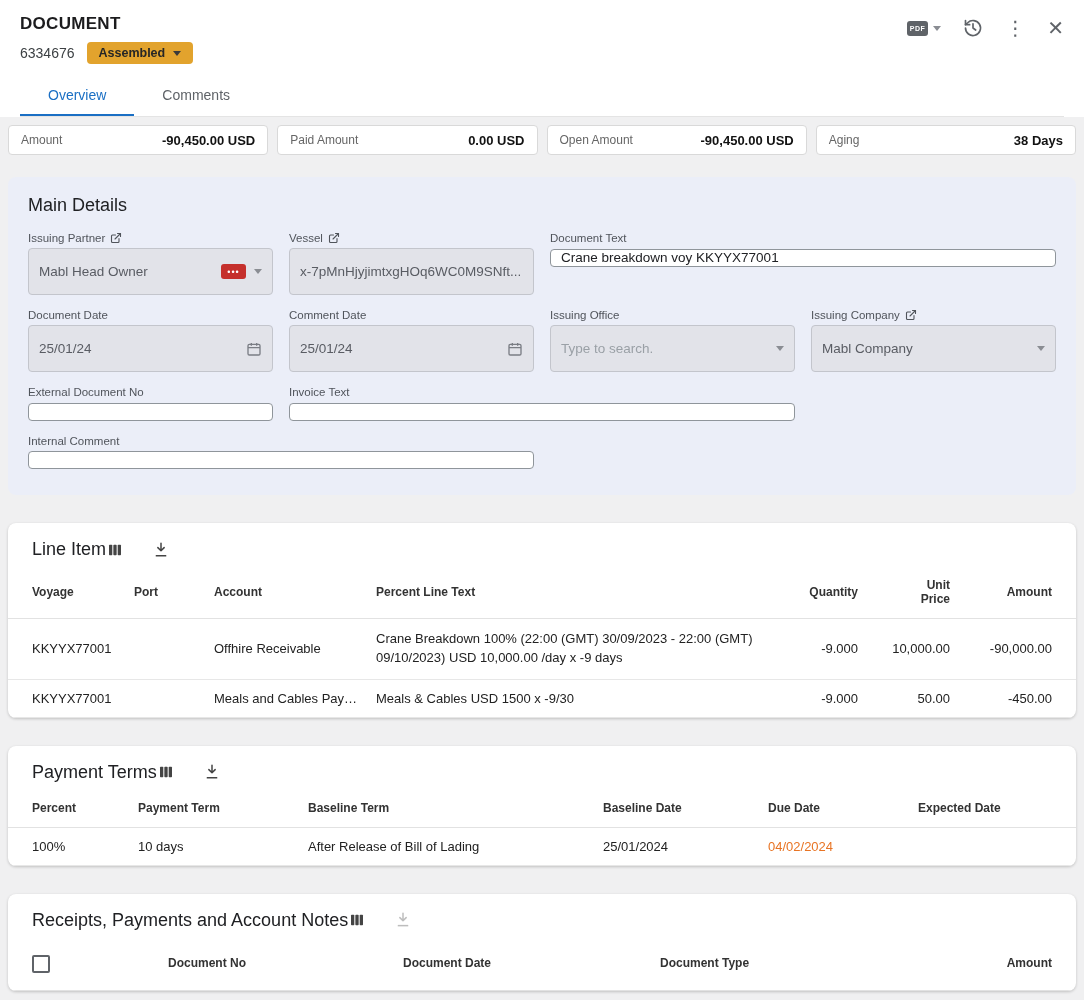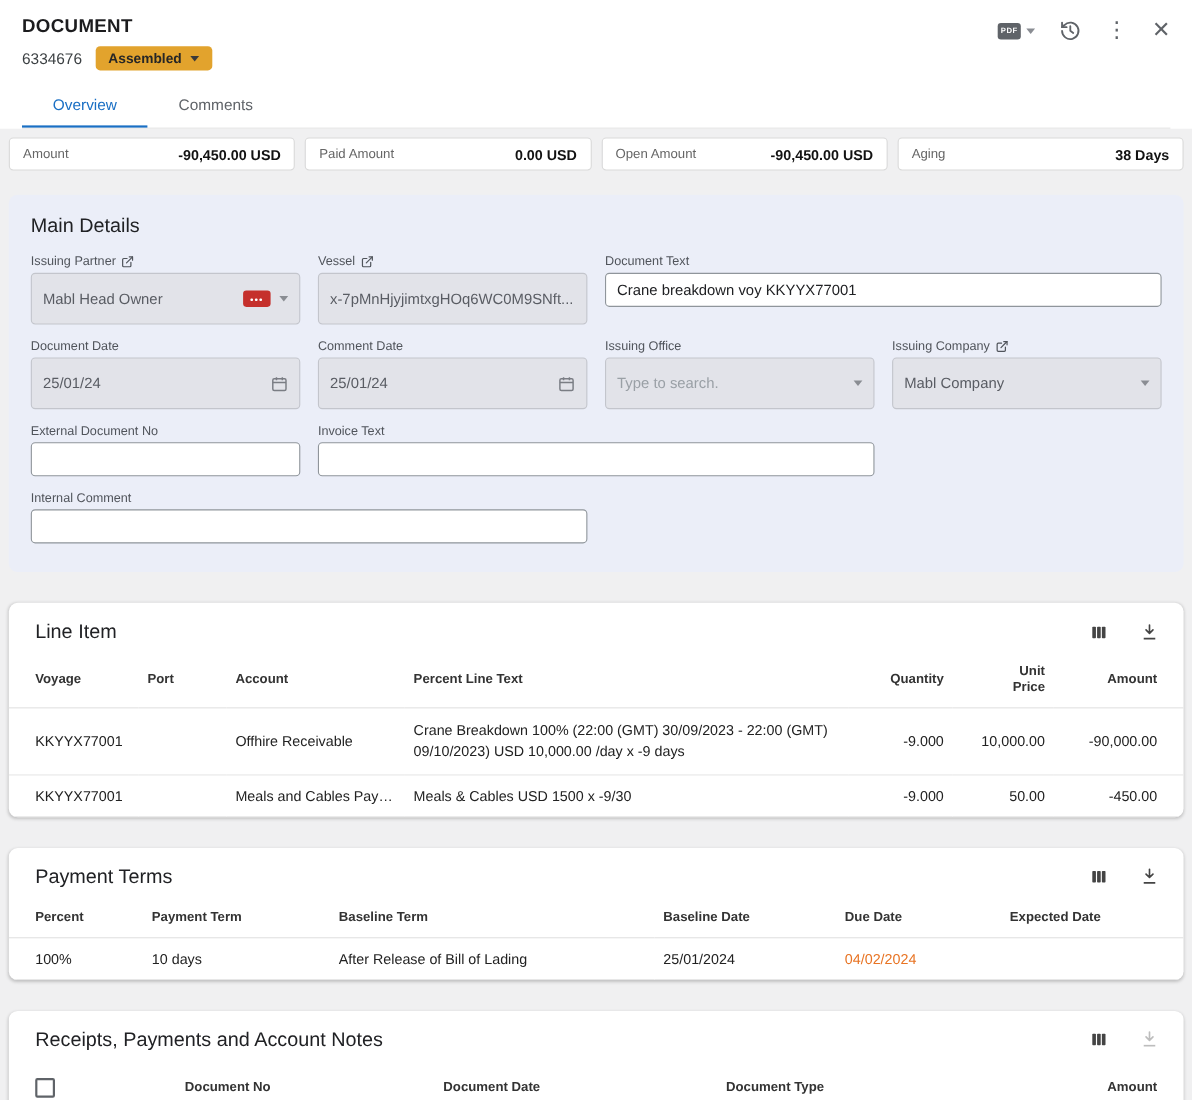--- a/index.html
+++ b/index.html
@@ -34,28 +34,28 @@
   
   .main-details { margin-top:22px; background:#ebeef8; border-radius:8px; padding:18px 20px 26px; }
   .section-title { font-size:18px; font-weight:500; color:#202124; }
   .fields-grid { margin-top:16px; display:grid; grid-template-columns:repeat(4,1fr); gap:14px 16px; }
   .field.span2 { grid-column:span 2; }
   .field-label { display:flex; align-items:center; gap:5px; font-size:11.5px; color:#50545b; margin-bottom:4px; }
   .ctrl { height:47px; border-radius:4px; display:flex; align-items:center; padding:0 10px; font-size:13.5px; gap:8px; }
   .ctrl-disabled { background:#e2e3e9; border:1px solid #c3c5cc; color:#595c63; }
   .ctrl-text { flex:1; white-space:nowrap; overflow:hidden; text-overflow:ellipsis; }
   .placeholder { color:#9aa0a6; }
-  input.ctrl-input { width:100%; height:31px; border-radius:4px; border:1px solid #8f959b; background:#fff;
+  input.ctrl-input { width:100%; height:18px; border-radius:4px; border:1px solid #8f959b; background:#fff;
     padding:0 10px; font-size:13.5px; color:#202124; font-family:inherit; outline:none; }
   .red-pill { background:#c5302c; color:#fff; border-radius:3px; min-width:25px; height:15px; display:inline-flex;
     align-items:center; justify-content:center; font-size:9px; letter-spacing:1px; line-height:0; cursor:pointer; }
 
   
   .card { margin-top:28px; background:#fff; border-radius:8px; box-shadow:0 1px 3px rgba(0,0,0,.2); overflow:hidden; }
-  .card-head { display:flex; align-items:center; justify-content:space-between; padding:16px 22px 10px 24px; }
+  .card-head { display:flex; align-items:center; padding:16px 22px 10px 24px; }
   .card-title { font-size:18px; font-weight:500; color:#202124; }
   .card-icons { display:flex; gap:28px; align-items:center; }
   .card-icons .icon-btn.disabled { opacity:.35; cursor:default; }
   table { width:100%; border-collapse:collapse; table-layout:fixed; }
   th { font-size:12px; font-weight:700; color:#333; text-align:left; padding:8px 8px 12px; border-bottom:1px solid #e2e2e2; vertical-align:middle; }
   td { font-size:13px; color:#222; padding:11px 8px; border-bottom:1px solid #e7e7e7; vertical-align:middle; }
   th:first-child, td:first-child { padding-left:24px; }
   th:last-child, td:last-child { padding-right:24px; }
   .num { text-align:right; }
   .due-orange { color:#e87424; }

